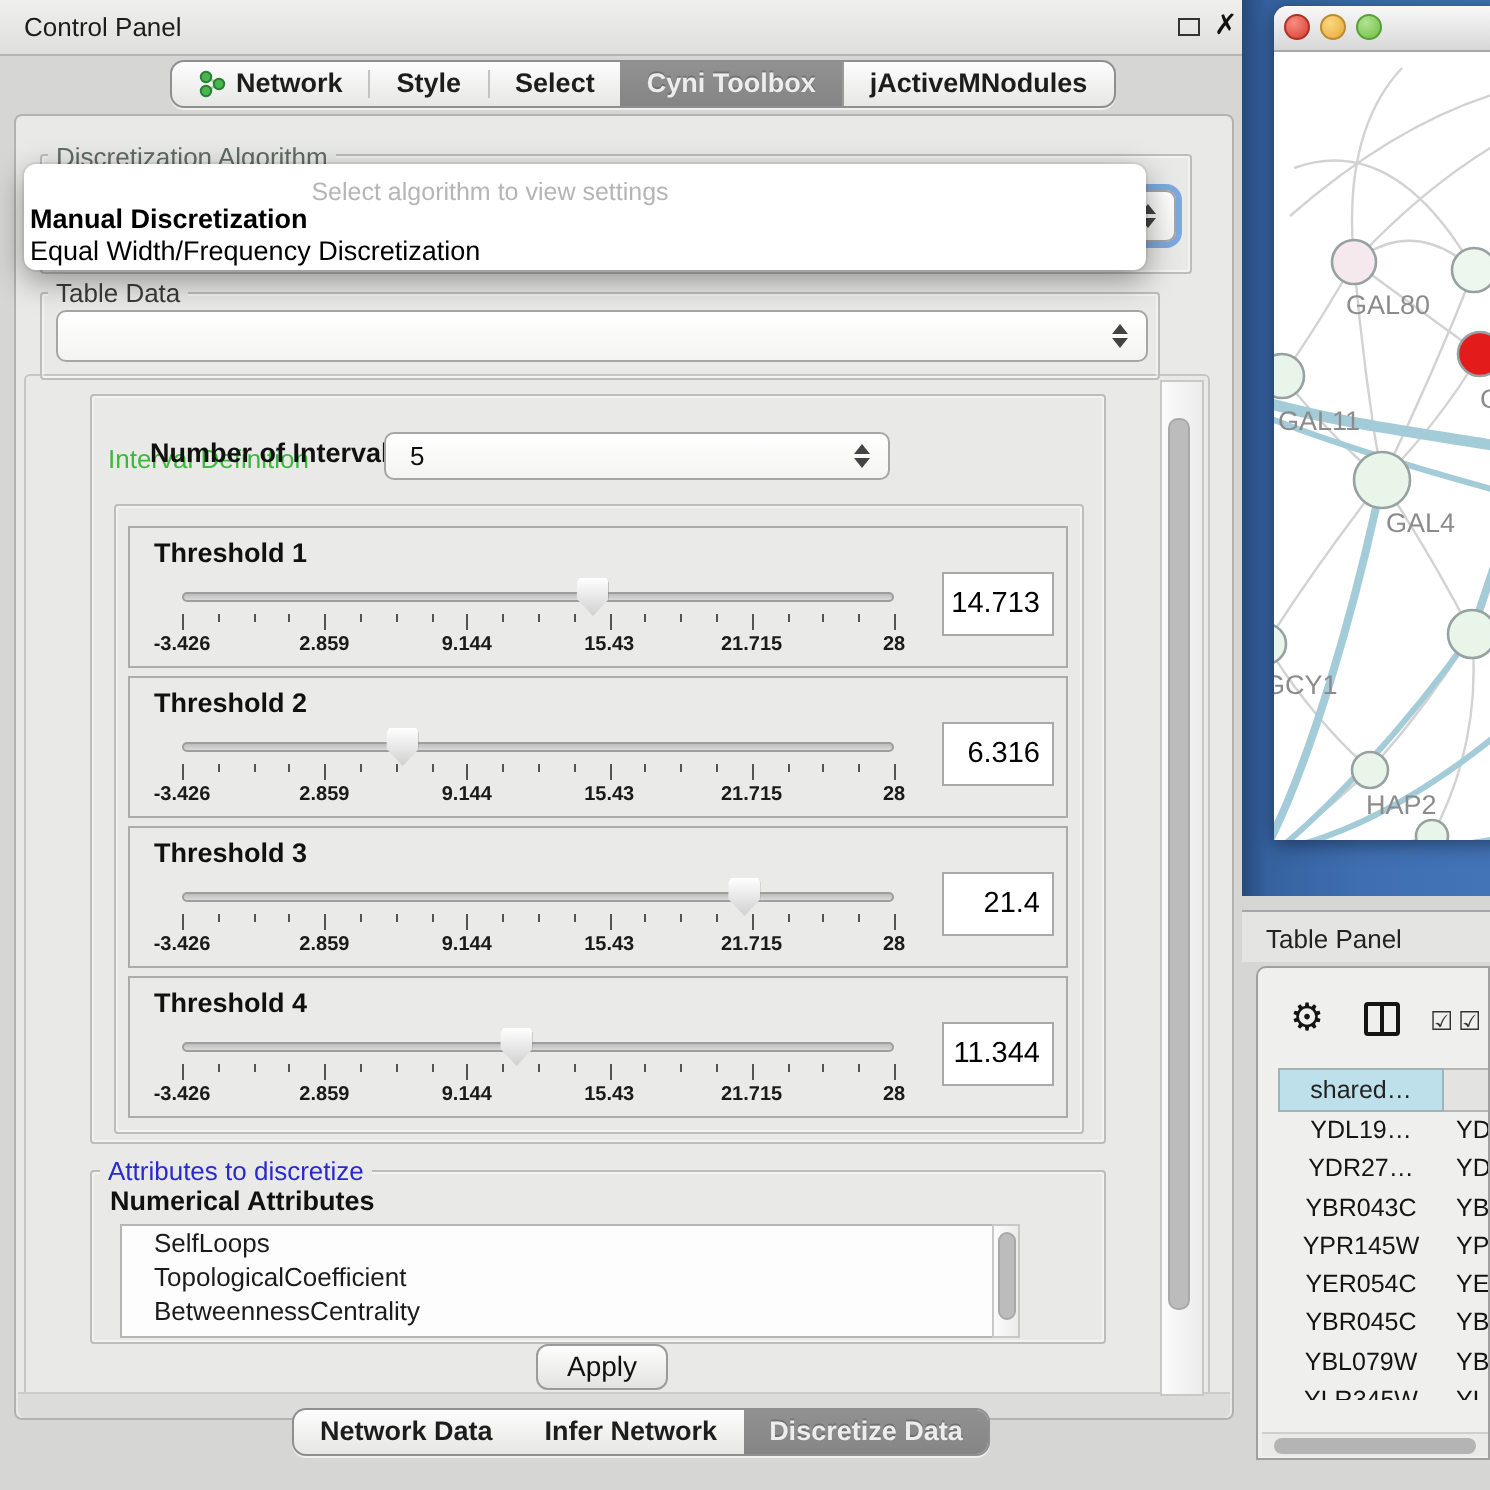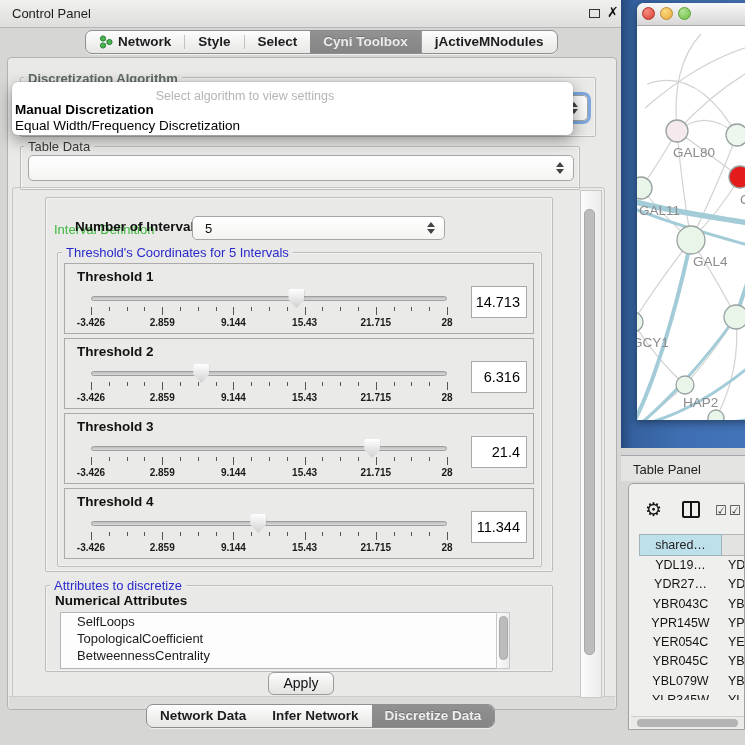--- a/index.html
+++ b/index.html
@@ -123,21 +123,21 @@
       <div class="seg lb">
         <span>jActiveMNodules</span>
       </div>
     </div>
 
   <div class="abs main-panel"></div>
   <div class="abs inner-panel"></div>
   <div class="abs bottom-band"></div>
 
   <div class="abs groupbox" style="left:20px;top:77px;width:576px;height:60px;"></div>
-  <div class="grouplabel g-dark" style="left:24px;top:71px;z-index:1;font-weight:bold;">Discretization Algorithm</div>
+  <div class="grouplabel g-dark" style="left:24px;top:71px;z-index:1;">Discretization Algorithm</div>
   <div class="combo focus-ring" style="left:30px;top:95px;width:558px;height:26px;z-index:2;">
     <div class="spin">
         <div class="up"></div>
         <div class="dn"></div>
       </div>
   </div>
 
   <div class="abs popup">
     <div class="hint">Select algorithm to view settings</div>
     <div class="opt" style="top:20px;font-weight:bold;">Manual Discretization</div>
@@ -163,21 +163,20 @@
   <div class="abs" style="left:75px;top:219px;font-size:13.5px;font-weight:bold;color:#111;">Number of Intervals</div>
   <div class="combo" style="left:192px;top:216px;width:253px;height:24px;">
     <div class="ctext">5</div>
     <div class="spin">
         <div class="up"></div>
         <div class="dn"></div>
       </div>
   </div>
 
   <div class="abs groupbox" style="left:57px;top:252px;width:485px;height:315px;"></div>
-  <div class="grouplabel g-blue" style="left:62px;top:245px;">Threshold's Coordinates for 5 Intervals</div>
   <div id="thresholds">
       <div class="tpanel" style="top: 263px;">
         <div class="tlabel">Threshold 1</div>
         <div class="track"></div>
         <div class="thumb" style="left: 223.482px;"></div>
         <div class="tick" style="left: 26px; top: 43px; height: 8px;"></div>
         <div class="tick" style="left: 43.8px; top: 43px; height: 4px;"></div>
         <div class="tick" style="left: 61.6px; top: 43px; height: 4px;"></div>
         <div class="tick" style="left: 79.4px; top: 43px; height: 4px;"></div>
         <div class="tick" style="left: 97.2px; top: 43px; height: 8px;"></div>

